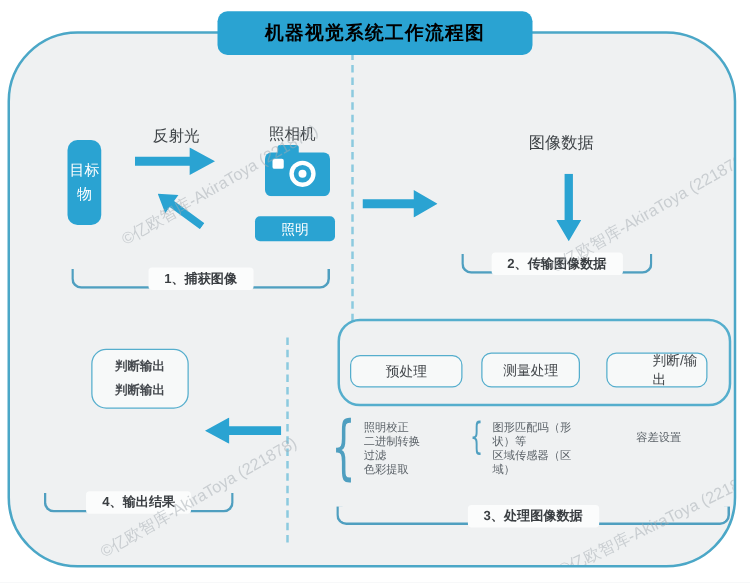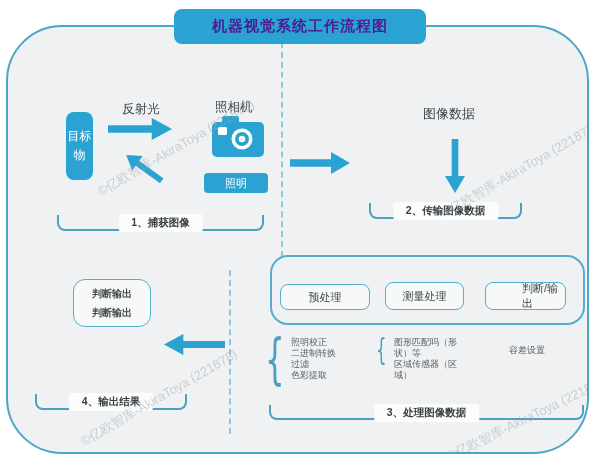--- a/index.html
+++ b/index.html
@@ -8,21 +8,21 @@
     --dark-text:#3e4347; --small-text:#5b6268; --watermark:#a4abb1; --dashed:#8ccadf;
   }
   html,body{margin:0;padding:0;}
   body{width:600px;height:466px;background:#ffffff;position:relative;
        font-family:"Liberation Sans","DejaVu Sans",sans-serif;color:var(--dark-text);}
   .container{position:absolute;left:6px;top:25px;width:583px;height:429px;
     background:var(--bg);border:2px solid var(--container-border);border-radius:56px;
     overflow:hidden;box-sizing:border-box;}
   .abs{position:absolute;}
   .title-pill{position:absolute;left:50%;top:9px;transform:translateX(-50%);
-    background:var(--accent);color:#4c1d95;font-size:15px;font-weight:bold;
+    background:var(--accent);color:#000000;font-size:15px;font-weight:bold;
     padding:8px 38px;border-radius:8px;white-space:nowrap;z-index:5;letter-spacing:1px;}
   .watermark{position:absolute;color:var(--watermark);opacity:.5;font-size:13px;
     white-space:nowrap;transform:translate(-50%,-50%) rotate(-30deg);pointer-events:none;z-index:1;}
   .blue-pill{background:var(--accent);color:#fff;display:flex;align-items:center;
     justify-content:center;border-radius:4px;font-size:11px;}
   .target-box{background:var(--accent);color:#fff;border-radius:8px;
     display:flex;align-items:center;justify-content:center;text-align:center;
     font-size:12px;line-height:19px;width:27px;height:68px;}
   .flow-label{font-size:12.5px;color:var(--dark-text);white-space:nowrap;}
   .arrow svg{display:block;color:var(--accent);width:100%;height:100%;}
@@ -49,21 +49,21 @@
 
 <div class="title-pill">机器视觉系统工作流程图</div>
 
 <div class="container">
 
   <div class="watermark" style="left:168px;top:121px;">©亿欧智库-AkiraToya (221878)</div>
   <div class="watermark" style="left:512px;top:143px;">©亿欧智库-AkiraToya (221878)</div>
   <div class="watermark" style="left:151px;top:371px;">©亿欧智库-AkiraToya (221878)</div>
   <div class="watermark" style="left:520px;top:391px;transform:translate(-50%,-50%) rotate(-26deg);">©亿欧智库-AkiraToya (221878)</div>
 
-  <div class="abs target-box" style="left:46px;top:85px;margin-left:12px;">
+  <div class="abs target-box" style="left:46px;top:85px;">
     <span>目标物</span>
   </div>
 
   <div class="abs flow-label" style="left:100px;top:74px;width:66px;text-align:center;">反射光</div>
 
   <div class="abs arrow" style="left:100px;top:91px;width:64px;height:22px;">
     <svg viewBox="0 0 60 21" preserveAspectRatio="none">
         <polygon fill="currentColor" points="0,7 41,7 41,0 60,10.5 41,21 41,14 0,14"></polygon>
       </svg>
   </div>

